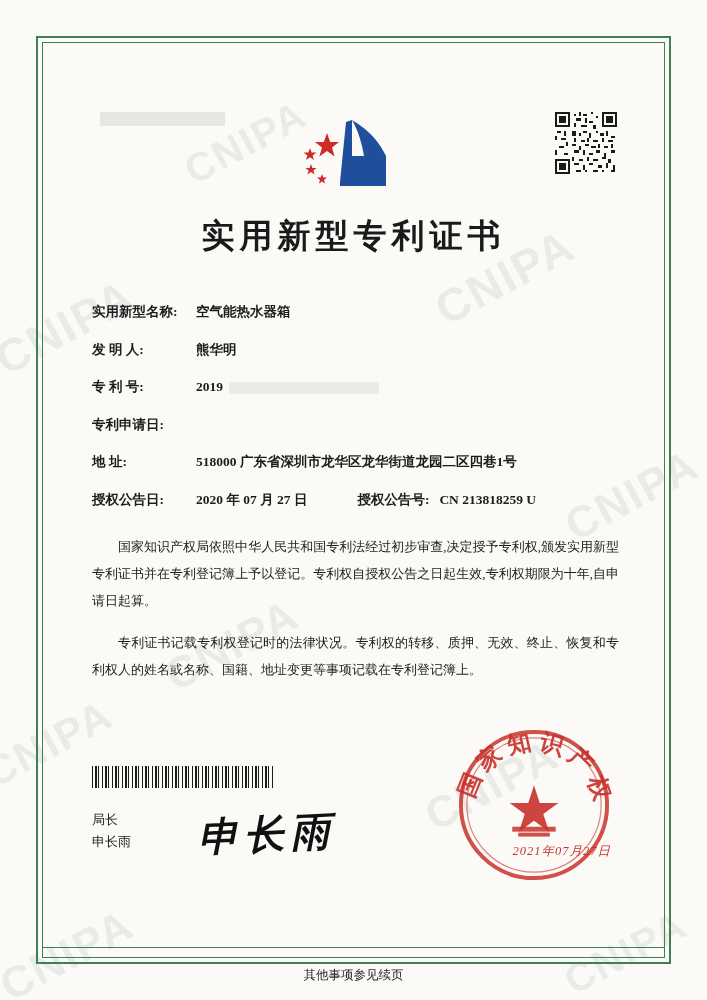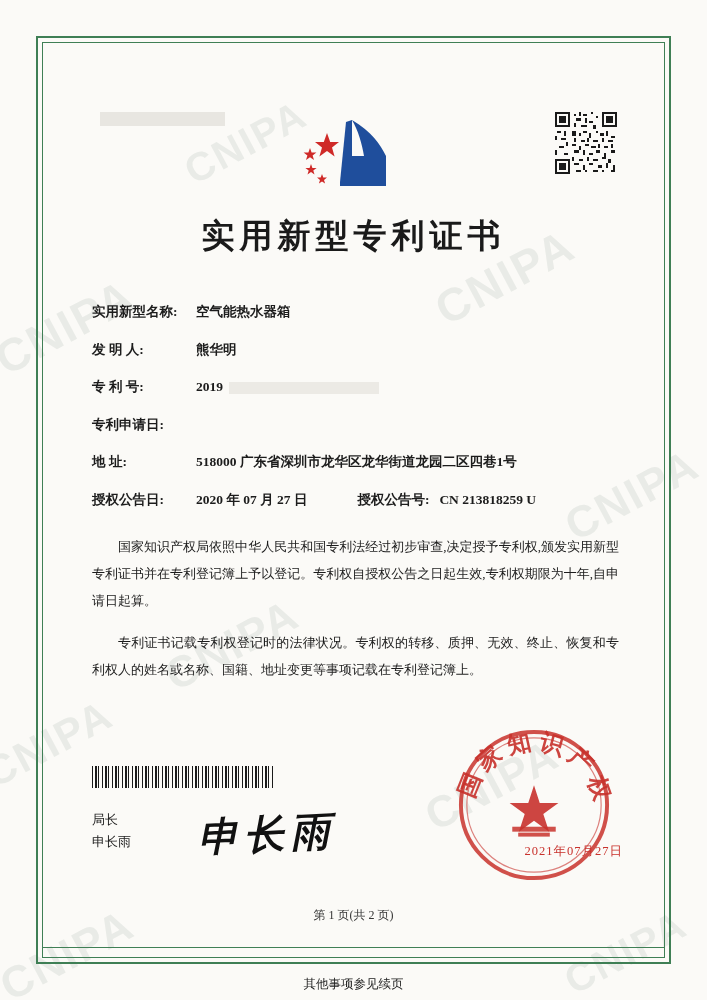--- a/index.html
+++ b/index.html
@@ -176,38 +176,39 @@
   }
   .seal {
     position: absolute;
     right: 34px;
     bottom: 56px;
     width: 158px;
     height: 158px;
   }
   .seal-date {
     position: absolute;
-    right: 24px;
+    right: 36px;
     bottom: 80px;
     font-size: 12.5px;
     color: #c8312c;
     letter-spacing: 1px;
+    font-style: italic;
   }
   .page-num {
     position: absolute;
     bottom: 16px;
     left: 0;
     right: 0;
     text-align: center;
     font-size: 12px;
     color: #333;
   }
   .footer-note {
     position: absolute;
-    bottom: 7px;
+    bottom: 16px;
     left: 0;
     right: 0;
     text-align: center;
     font-size: 12.5px;
     color: #222;
     z-index: 6;
   }
   .green-line {
     position: absolute;
     left: 42px;
@@ -405,20 +406,19 @@
         </text>
         <g transform="translate(80,86)">
           <polygon points="0,-26 5.8,-8 24.7,-8 9.4,3 15.3,21 0,10 -15.3,21 -9.4,3 -24.7,-8 -5.8,-8" fill="#c8312c" opacity="0.9"></polygon>
           <rect x="-22" y="16" width="44" height="5" fill="#c8312c" opacity="0.85"></rect>
           <rect x="-16" y="22" width="32" height="4" fill="#c8312c" opacity="0.85"></rect>
         </g>
       </svg>
     </div>
     <div class="seal-date">2021年07月27日</div>
 
-    <div class="page-num">第 1 页(共 2 页)</div>
 
   </div>
 
   <div class="green-line"></div>
   <div class="footer-note">其他事项参见续页</div>
 
 </div>
 
 </body></html>

